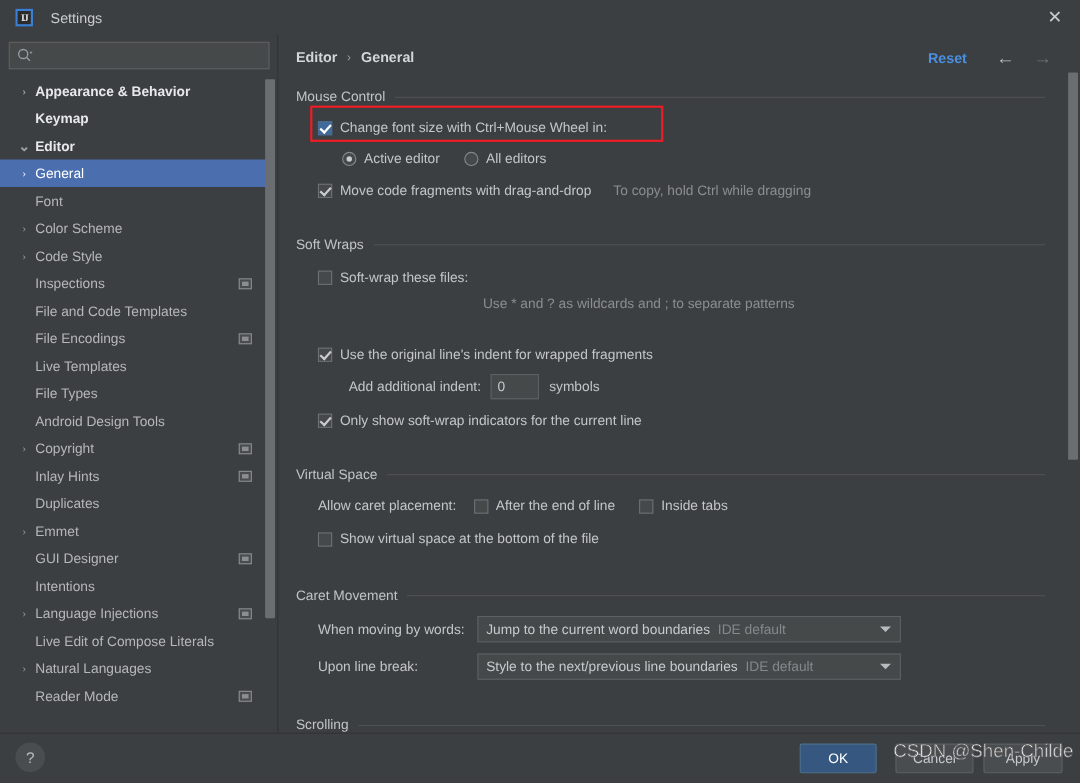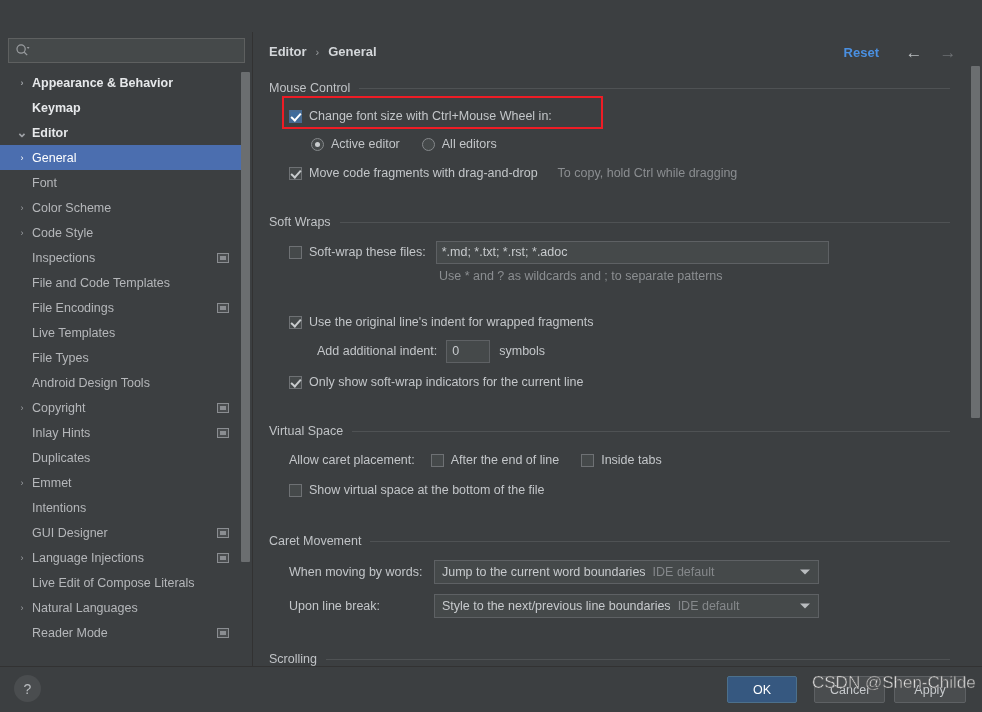--- a/index.html
+++ b/index.html
@@ -347,20 +347,27 @@
     z-index: 30;
     pointer-events: none;
     opacity: 0.95;
   }
 </style>
 </head>
 <body>
 
 <div id="app">
 
+  <div id="titlebar">
+    <div id="ij-logo">
+      <span>IJ</span>
+    </div>
+    <div id="title-text">Settings</div>
+    <div id="close-btn">✕</div>
+  </div>
 
   <div id="left-panel">
 
     <div id="search-wrap">
       <input id="search-input" type="text" placeholder="" style="">
       <svg id="search-icon" viewBox="0 0 16 16">
         <circle cx="6.5" cy="6.5" r="4.4" fill="none" stroke="#9a9da0" stroke-width="1.3"></circle>
         <line x1="9.9" y1="9.9" x2="13" y2="13" stroke="#9a9da0" stroke-width="1.3"></line>
         <path d="M12.5 4.2 L15.5 4.2 L14 6.4 Z" fill="#9a9da0"></path>
       </svg>
@@ -442,28 +449,28 @@
         <div class="tree-item indent1">
           <span class="tw"></span>
           <span class="lbl">Duplicates</span>
         </div>
         <div class="tree-item indent1">
           <span class="tw">›</span>
           <span class="lbl">Emmet</span>
         </div>
         <div class="tree-item indent1">
           <span class="tw"></span>
-          <span class="lbl">Intentions</span>
-        </div>
-        <div class="tree-item indent1">
-          <span class="tw"></span>
           <span class="lbl">GUI Designer</span>
           <span class="scope-badge">
             <i></i>
           </span>
+        </div>
+        <div class="tree-item indent1">
+          <span class="tw"></span>
+          <span class="lbl">Intentions</span>
         </div>
         <div class="tree-item indent1">
           <span class="tw">›</span>
           <span class="lbl">Language Injections</span>
           <span class="scope-badge">
             <i></i>
           </span>
         </div>
         <div class="tree-item indent1">
           <span class="tw"></span>
@@ -528,21 +535,20 @@
 
       <div class="section" style="margin-top:18px;">
         <div class="sec-head">
           <span>Soft Wraps</span>
           <span class="line"></span>
         </div>
 
         <div class="row" style="padding-left:20px; margin-top:7px;">
           <div class="cb"></div>
           <span>Soft-wrap these files:</span>
-          <input class="txtbox" style="width: 393px; margin-left: 10px;" type="text" value="*.md; *.txt; *.rst; *.adoc">
         </div>
 
         <div class="row" style="padding-left:170px; min-height:22px;">
           <span class="hint">Use * and ? as wildcards and ; to separate patterns</span>
         </div>
 
         <div class="row" style="padding-left:20px; margin-top:22px;">
           <div class="cb checked"></div>
           <span>Use the original line's indent for wrapped fragments</span>
         </div>

